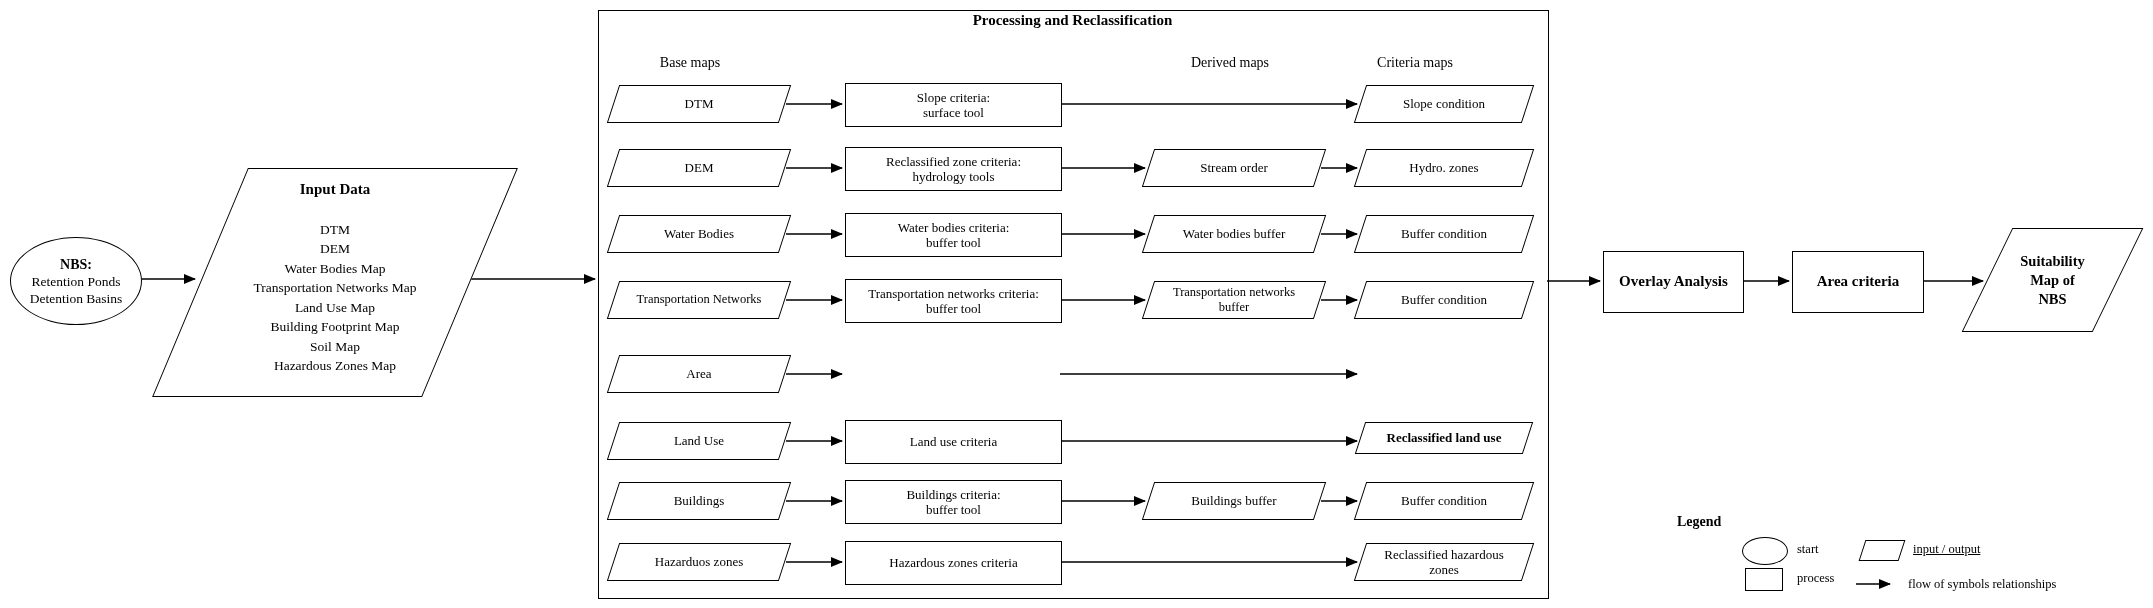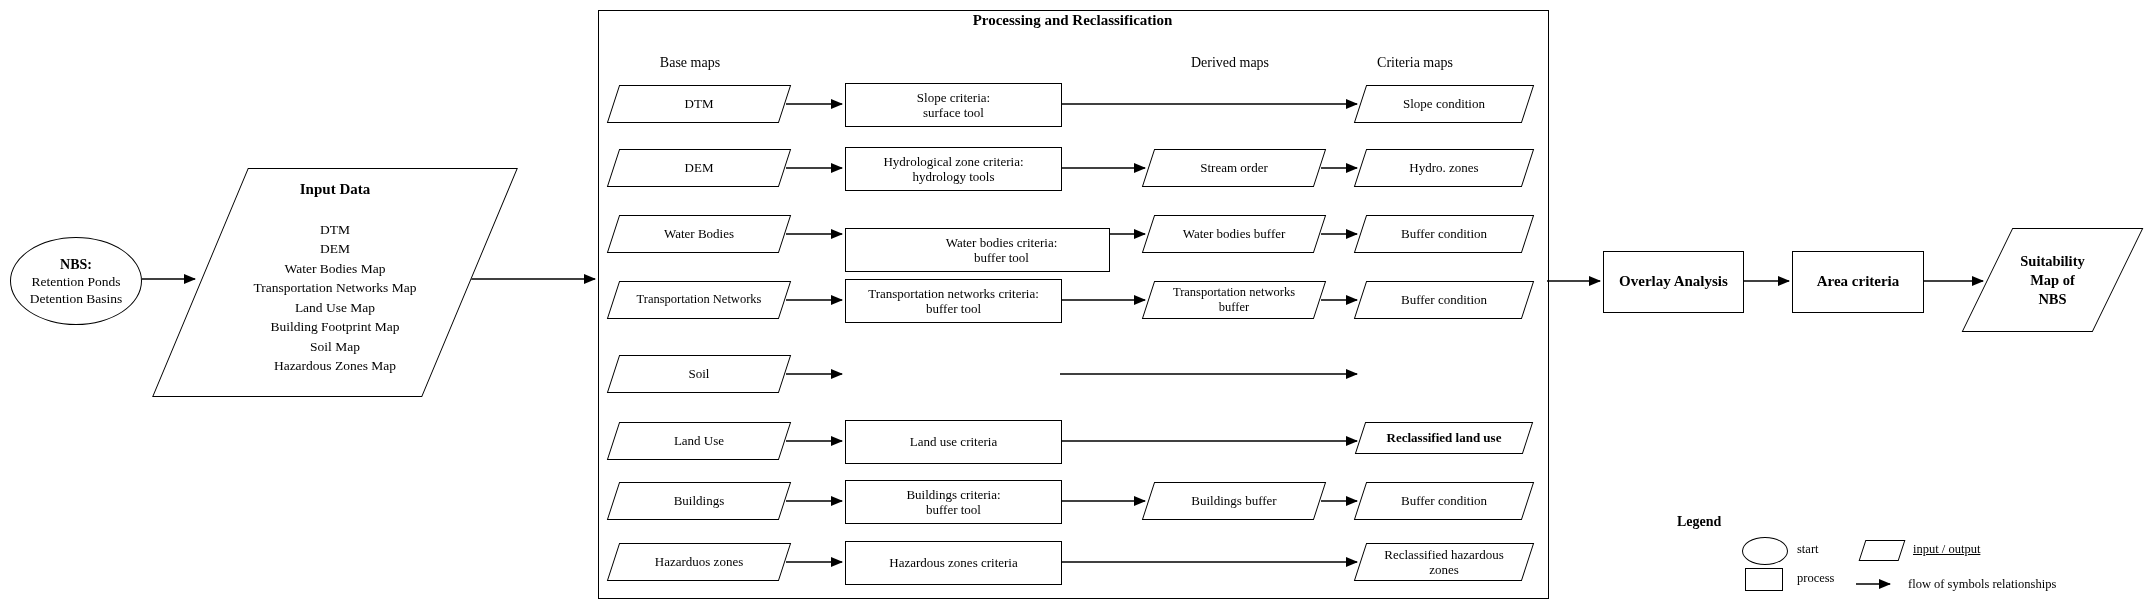--- a/index.html
+++ b/index.html
@@ -122,37 +122,37 @@
   <div class="shape pgram" style="left:1360px; top:85px; width:168px; height:38px;">
     <div class="skew"></div>
       <div class="lbl pre">Slope condition</div>
   </div>
 
   <div class="shape pgram" style="left:613px; top:149px; width:172px; height:38px;">
     <div class="skew"></div>
       <div class="lbl pre">DEM</div>
   </div>
   <div class="shape rect" style="left:845px; top:147px; width:215px; height:42px;">
-    <div class="lbl pre">Hydrological zone criteria:
+    <div class="lbl pre">Reclassified zone criteria:
 hydrology tools</div>
   </div>
   <div class="shape pgram" style="left:1148px; top:149px; width:172px; height:38px;">
     <div class="skew"></div>
       <div class="lbl pre">Stream order</div>
   </div>
   <div class="shape pgram" style="left:1360px; top:149px; width:168px; height:38px;">
     <div class="skew"></div>
       <div class="lbl pre">Hydro. zones</div>
   </div>
 
   <div class="shape pgram" style="left:613px; top:215px; width:172px; height:38px;">
     <div class="skew"></div>
       <div class="lbl pre">Water Bodies</div>
   </div>
-  <div class="shape rect" style="left:845px; top:228px; width:215px; height:42px;padding-left:48px;">
+  <div class="shape rect" style="left:845px; top:213px; width:215px; height:42px;">
     <div class="lbl pre">Water bodies criteria:
 buffer tool</div>
   </div>
   <div class="shape pgram" style="left:1148px; top:215px; width:172px; height:38px;">
     <div class="skew"></div>
       <div class="lbl pre">Water bodies buffer</div>
   </div>
   <div class="shape pgram" style="left:1360px; top:215px; width:168px; height:38px;">
     <div class="skew"></div>
       <div class="lbl pre">Buffer condition</div>
@@ -171,21 +171,21 @@
       <div class="lbl pre" style="line-height:15px; font-size:12.5px;">Transportation networks
 buffer</div>
   </div>
   <div class="shape pgram" style="left:1360px; top:281px; width:168px; height:38px;">
     <div class="skew"></div>
       <div class="lbl pre">Buffer condition</div>
   </div>
 
   <div class="shape pgram" style="left:613px; top:355px; width:172px; height:38px;">
     <div class="skew"></div>
-      <div class="lbl pre">Soil</div>
+      <div class="lbl pre">Area</div>
   </div>
 
   <div class="shape pgram" style="left:613px; top:422px; width:172px; height:38px;">
     <div class="skew"></div>
       <div class="lbl pre">Land Use</div>
   </div>
   <div class="shape rect" style="left:845px; top:420px; width:215px; height:42px;">
     <div class="lbl pre">Land use criteria</div>
   </div>
   <div class="shape pgram" style="left:1360px; top:422px; width:168px; height:32px;font-weight:bold;">

